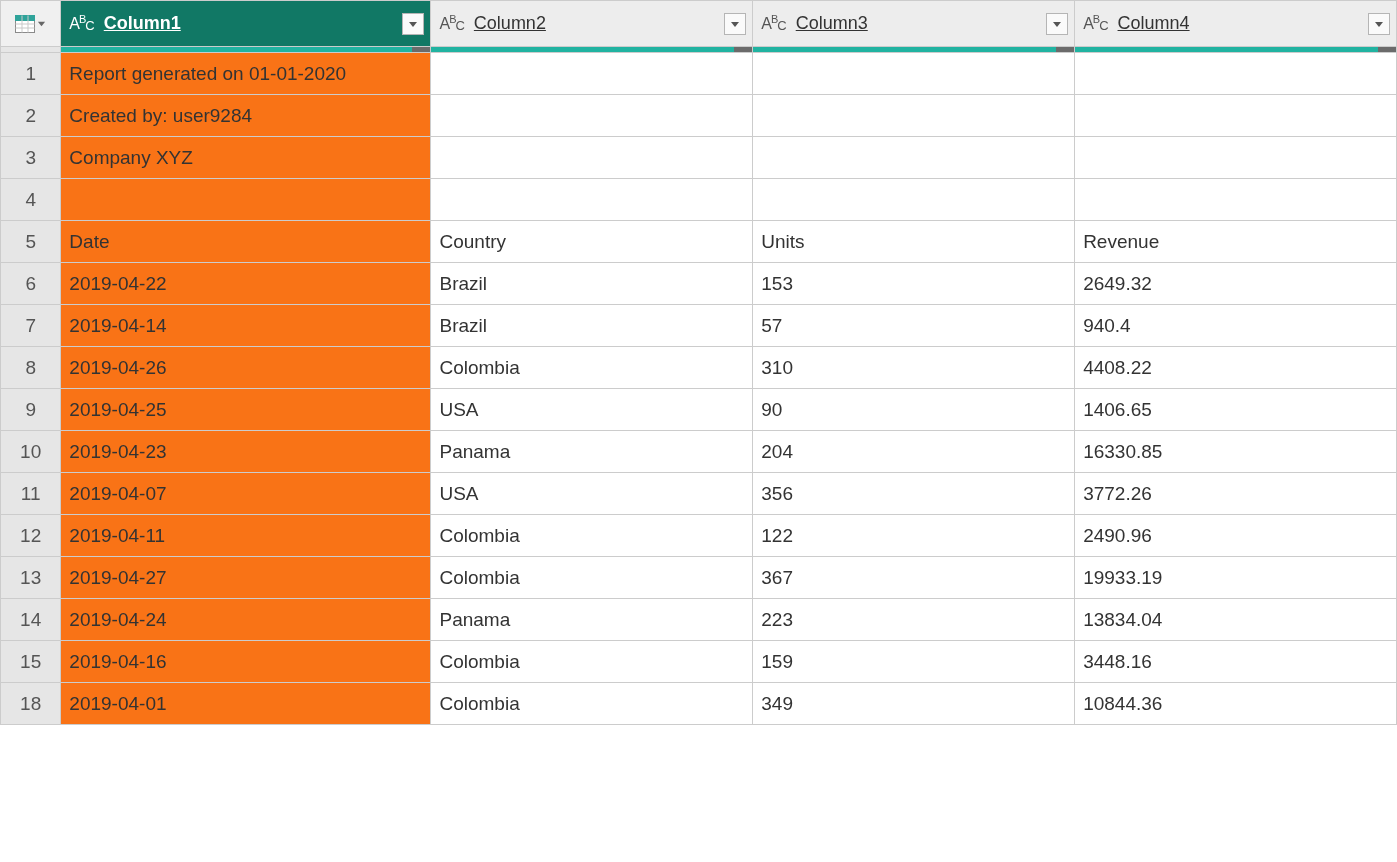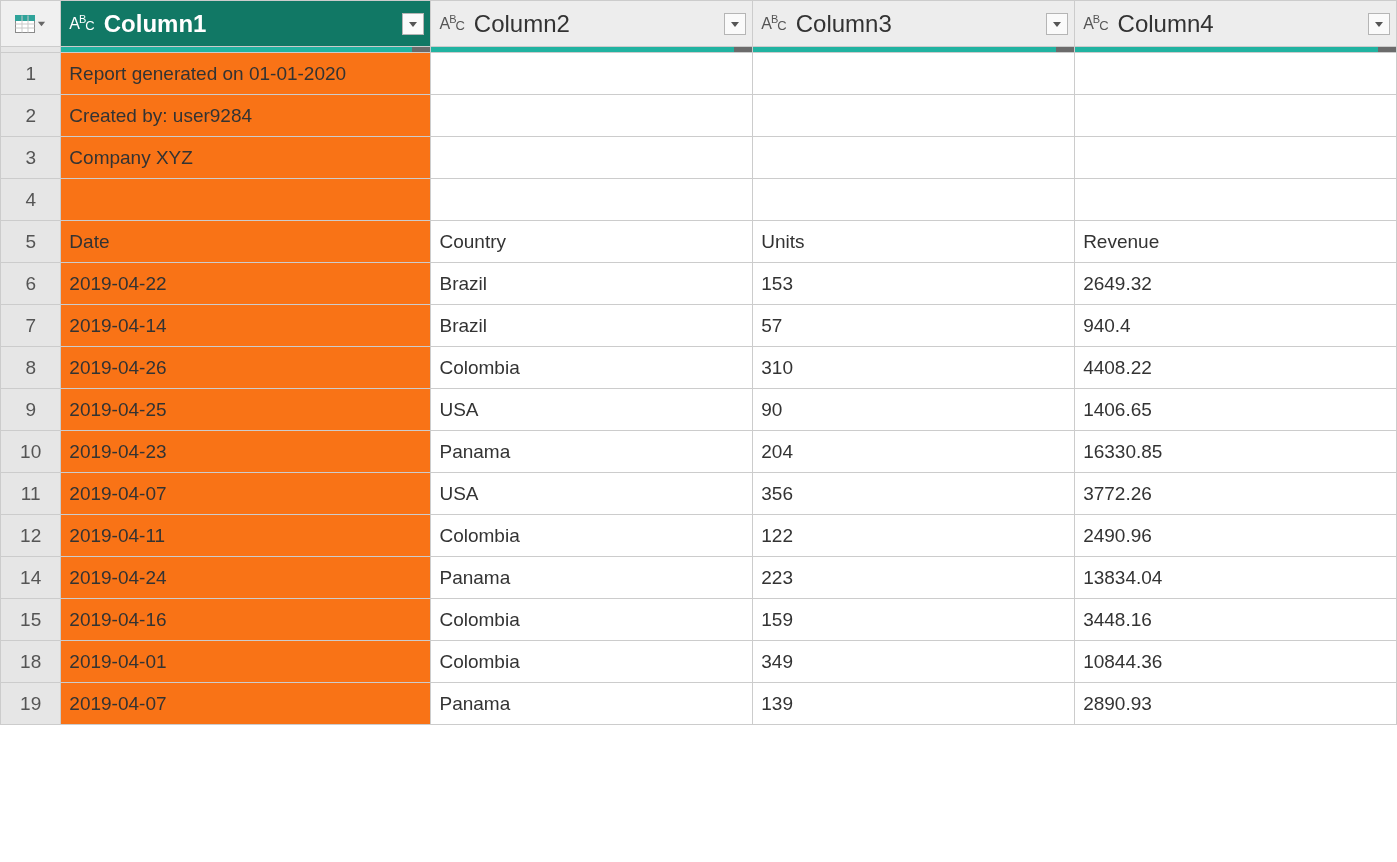--- a/index.html
+++ b/index.html
@@ -75,21 +75,22 @@
     font-family: "Segoe UI", Arial, sans-serif;
     font-weight: 400;
     margin-right: 10px;
     letter-spacing: -1px;
   }
   .type-badge .a1 { font-size: 16px; }
   .type-badge .b  { font-size: 11px; position: relative; top: -6px; }
   .type-badge .c  { font-size: 13px; position: relative; top: 1px; }
   .colname {
     flex: 1;
-    font-size: 24px;
+    font-size: 18px;
+    text-decoration: underline;
   }
   .colhead.selected .colname { font-weight: 600; }
   .filter-btn {
     width: 22px; height: 22px;
     border: 1px solid #b5b5b5;
     background: #fafafa;
     display: flex;
     align-items: center;
     justify-content: center;
     cursor: pointer;
@@ -302,40 +303,40 @@
       <div class="cell c4">3772.26</div>
     </div>
     <div class="row data">
       <div class="cell rownum">12</div>
       <div class="cell c1cell c1">2019-04-11</div>
       <div class="cell c2">Colombia</div>
       <div class="cell c3">122</div>
       <div class="cell c4">2490.96</div>
     </div>
     <div class="row data">
+      <div class="cell rownum">13</div>
+      <div class="cell c1cell c1">2019-04-27</div>
+      <div class="cell c2">Colombia</div>
+      <div class="cell c3">367</div>
+      <div class="cell c4">19933.19</div>
+    </div>
+    <div class="row data">
       <div class="cell rownum">14</div>
       <div class="cell c1cell c1">2019-04-24</div>
       <div class="cell c2">Panama</div>
       <div class="cell c3">223</div>
       <div class="cell c4">13834.04</div>
     </div>
     <div class="row data">
       <div class="cell rownum">15</div>
       <div class="cell c1cell c1">2019-04-16</div>
       <div class="cell c2">Colombia</div>
       <div class="cell c3">159</div>
       <div class="cell c4">3448.16</div>
     </div>
     <div class="row data">
       <div class="cell rownum">18</div>
       <div class="cell c1cell c1">2019-04-01</div>
       <div class="cell c2">Colombia</div>
       <div class="cell c3">349</div>
       <div class="cell c4">10844.36</div>
     </div>
-    <div class="row data">
-      <div class="cell rownum">19</div>
-      <div class="cell c1cell c1">2019-04-07</div>
-      <div class="cell c2">Panama</div>
-      <div class="cell c3">139</div>
-      <div class="cell c4">2890.93</div>
-    </div>
   </div>
 
 </body></html>

